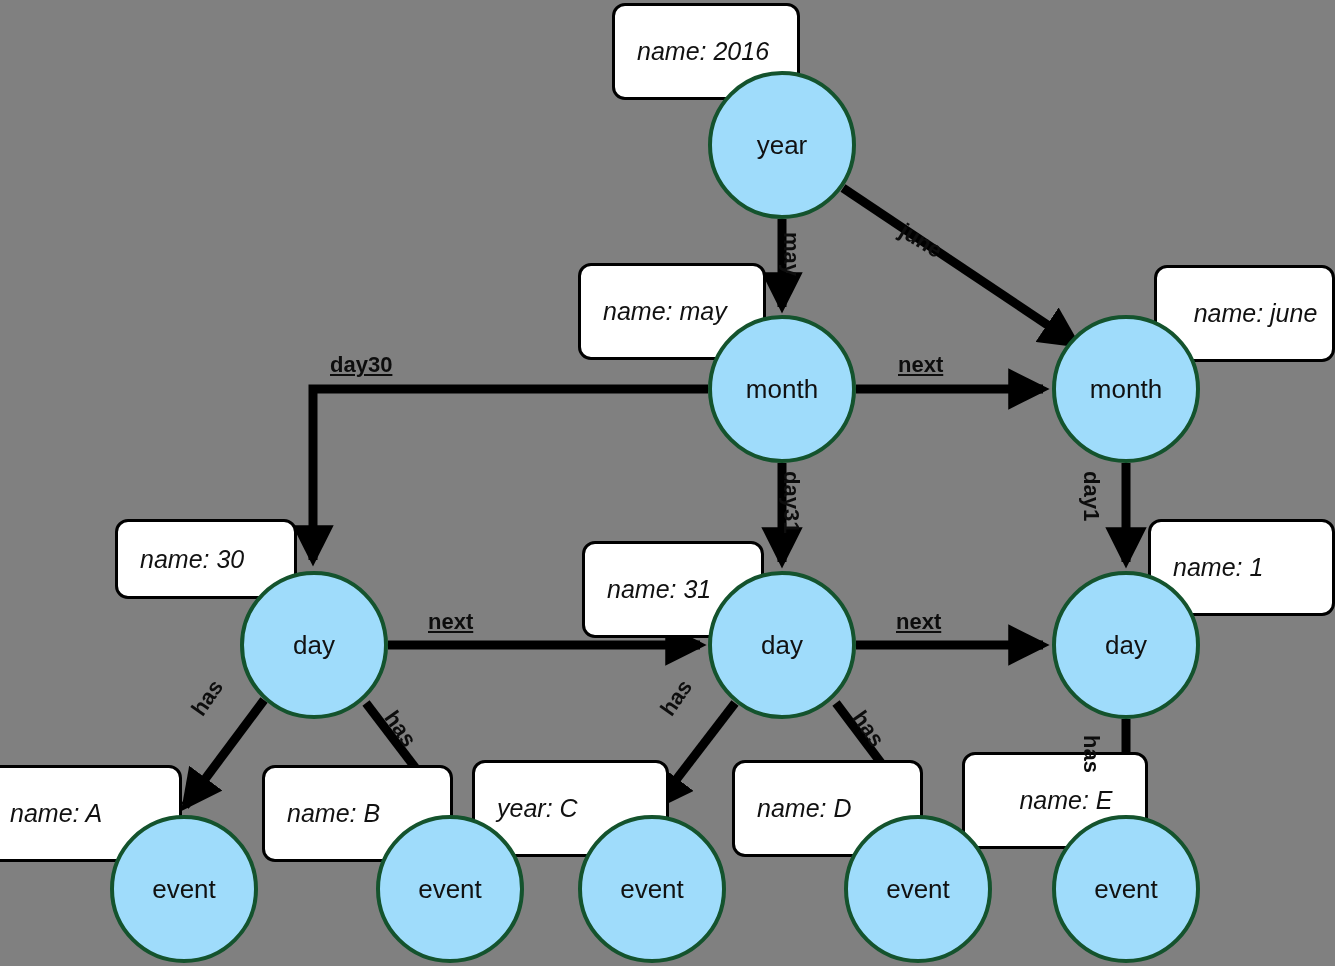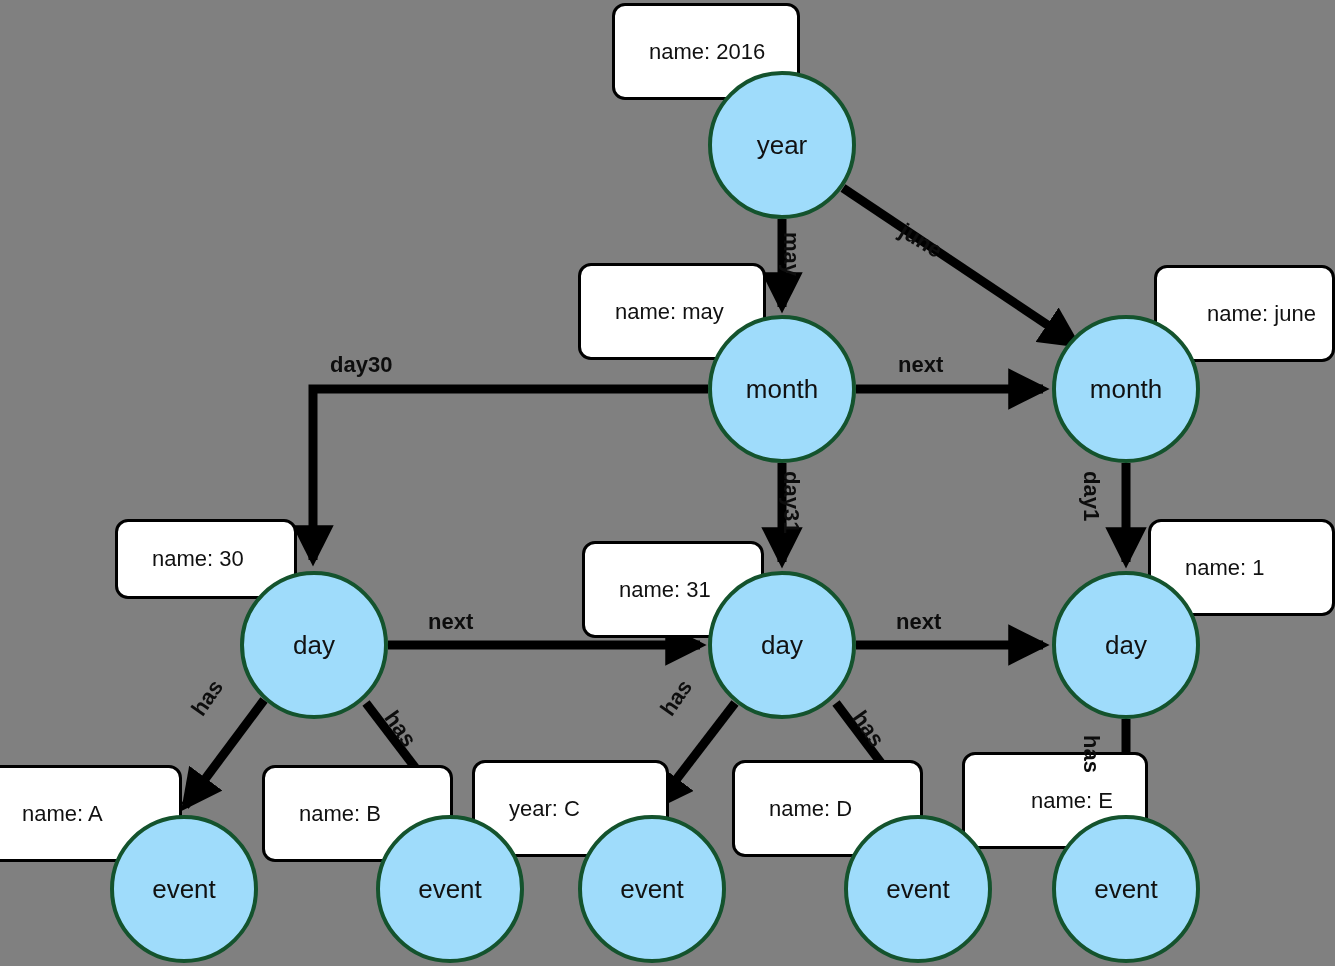--- a/index.html
+++ b/index.html
@@ -29,24 +29,25 @@
     background: #ffffff;
     border: 3px solid #000000;
     border-radius: 13px;
     box-sizing: border-box;
     display: flex;
     align-items: center;
     z-index: 5;
   }
   .prop-box .prop-text {
     font-family: "Liberation Sans", sans-serif;
-    font-size: 22px;
+    font-size: 25px;
     color: #111111;
     white-space: nowrap;
-    padding-left: 34px;
+    padding-left: 22px;
+    font-style: italic;
   }
   
   .node {
     position: absolute;
     border-radius: 50%;
     background: #9fdcfb;
     border: 4px solid #14532d;
     box-sizing: border-box;
     display: flex;
     align-items: center;
@@ -65,20 +66,21 @@
     font-family: "Liberation Sans", sans-serif;
     font-size: 22px;
     font-weight: bold;
     color: #0d0d0d;
     white-space: nowrap;
     z-index: 12;
     transform-origin: 0 0;
   }
   .edge-label.plain {
     font-weight: bold;
+    text-decoration: underline;
   }
 </style>
 </head>
 <body>
 
 <div id="canvas">
 
   <svg class="layer" viewBox="0 0 1335 966">
     <defs>
       <marker id="arrow" viewBox="0 0 10 10" refX="8.4" refY="5" markerWidth="4.6" markerHeight="4.6" orient="auto-start-reverse">

